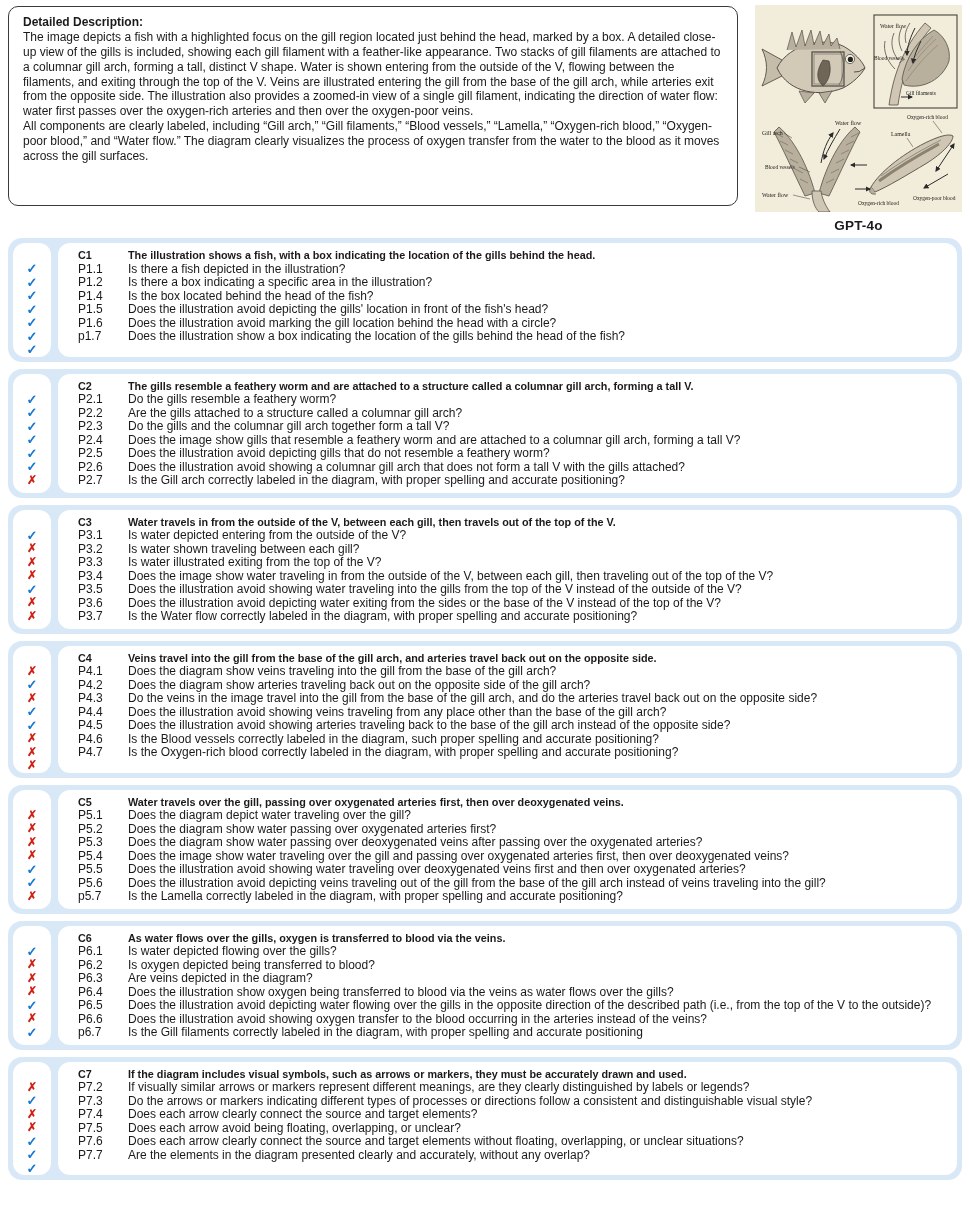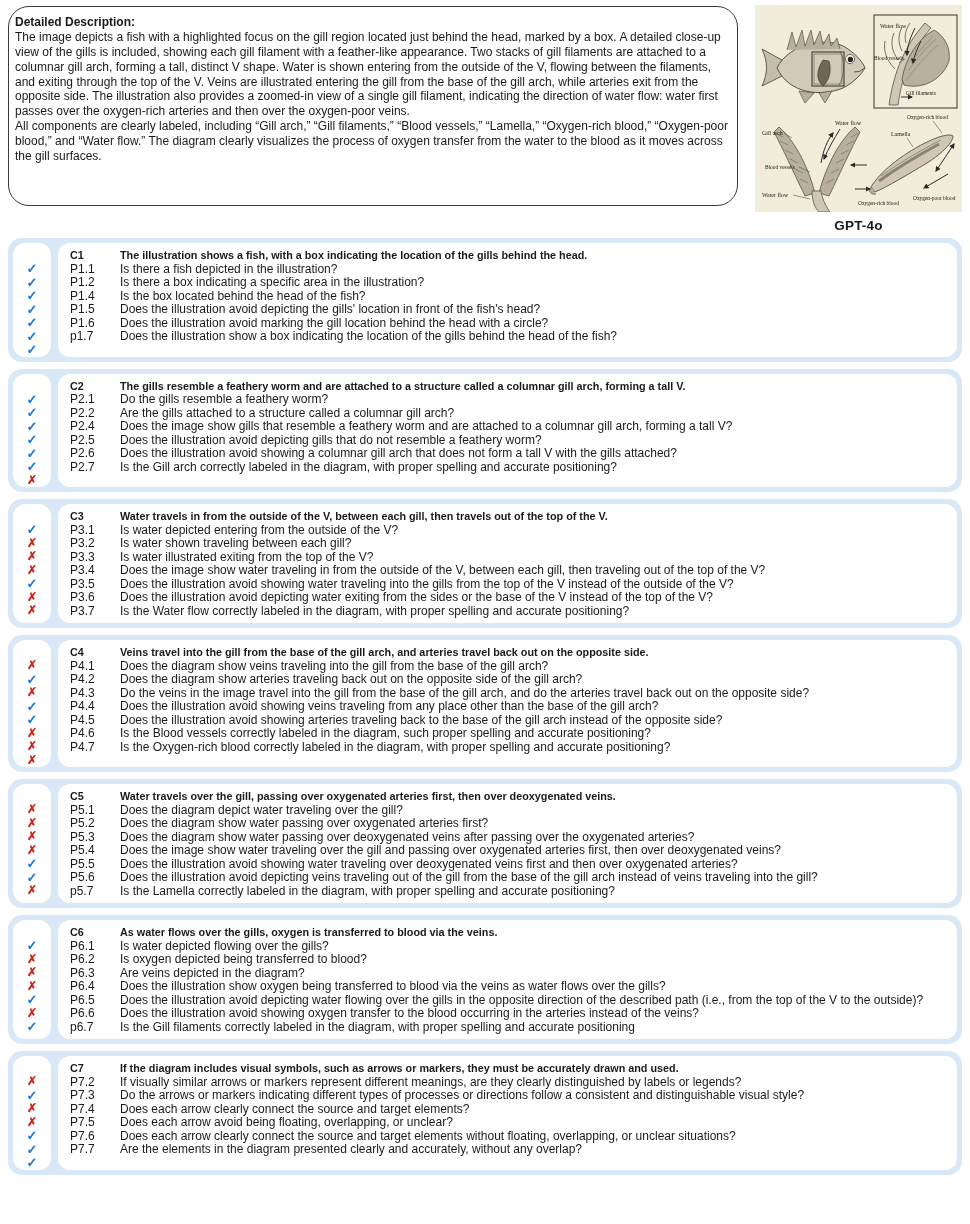--- a/index.html
+++ b/index.html
@@ -2,22 +2,22 @@
 <html><head>
 <meta charset="utf-8">
 <style>
   html,body{margin:0;padding:0;background:#fff;}
   body{width:970px;font-family:"Liberation Sans",sans-serif;color:#1a1a1a;-webkit-font-smoothing:antialiased;}
 
   
   .top-area{position:relative;width:970px;height:238px;}
   .desc-card{
     position:absolute;left:8px;top:6px;width:730px;height:200px;
-    box-sizing:border-box;border:1.5px solid #3a3a3a;border-radius:21px;
-    padding:8px 6px;background:#fff;
+    box-sizing:border-box;border:1.5px solid #3a3a3a;border-radius:10px;
+    padding:8px 14px;background:#fff;
   }
   .desc-title{font-weight:bold;font-size:13px;margin:0 0 3px 0;}
   .desc-card p{margin:0;font-size:12px;line-height:1.24;}
   .figure-wrap{position:absolute;left:755px;top:5px;width:188px;}
   .figure-wrap svg{display:block;}
   .figure-caption{width:207px;text-align:center;font-weight:bold;font-size:13.5px;margin-top:6px;letter-spacing:.2px;}
   .fig-label{font-family:"Liberation Serif",serif;font-size:5.9px;fill:#191919;}
   .fig-label.small{font-size:5.4px;}
 
   
@@ -28,21 +28,21 @@
   }
   .marks-box{
     width:38px;flex:0 0 38px;background:#fff;border-radius:12px;
     box-sizing:border-box;padding-top:19px;text-align:center;
   }
   .mark{height:13.5px;line-height:13px;font-size:13px;}
   .mark.pass{color:#1878d2;font-weight:600;}
   .mark.fail{color:#cf2317;font-weight:700;font-size:12px;}
   .content-box{
     flex:1;background:#fff;border-radius:12px;
-    box-sizing:border-box;padding:6px 12px 5px 12px;
+    box-sizing:border-box;padding:6px 12px 5px 20px;
   }
   .row{display:flex;height:13.5px;line-height:13.5px;font-size:12px;white-space:nowrap;overflow:hidden;}
   .qid{flex:0 0 50px;}
   .header-row{font-weight:bold;font-size:10.8px;}
   .qtext{flex:1;}
 </style>
 </head>
 <body>
 
 <div class="top-area">
@@ -192,20 +192,24 @@
       <div>
           <div class="row">
             <span class="qid">P2.1</span>
             <span class="qtext">Do the gills resemble a feathery worm?</span>
           </div>
           <div class="row">
             <span class="qid">P2.2</span>
             <span class="qtext">Are the gills attached to a structure called a columnar gill arch?</span>
           </div>
           <div class="row">
+            <span class="qid">P2.3</span>
+            <span class="qtext">Do the gills and the columnar gill arch together form a tall V?</span>
+          </div>
+          <div class="row">
             <span class="qid">P2.4</span>
             <span class="qtext">Does the image show gills that resemble a feathery worm and are attached to a columnar gill arch, forming a tall V?</span>
           </div>
           <div class="row">
             <span class="qid">P2.5</span>
             <span class="qtext">Does the illustration avoid depicting gills that do not resemble a feathery worm?</span>
           </div>
           <div class="row">
             <span class="qid">P2.6</span>
             <span class="qtext">Does the illustration avoid showing a columnar gill arch that does not form a tall V with the gills attached?</span>

